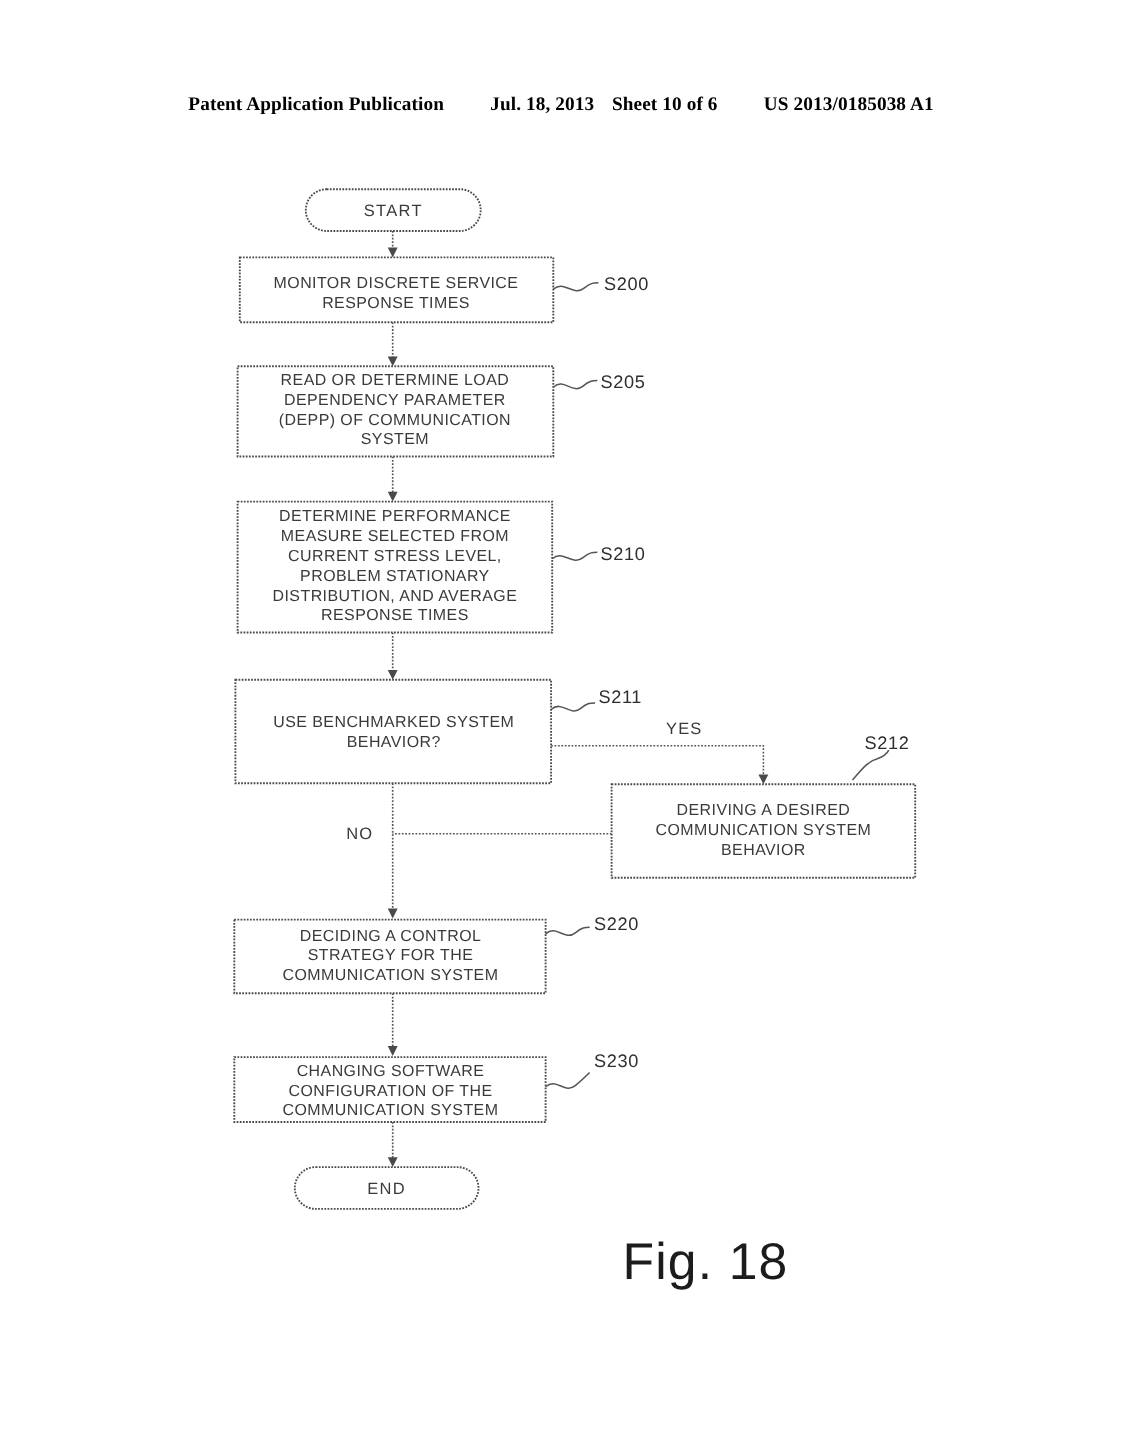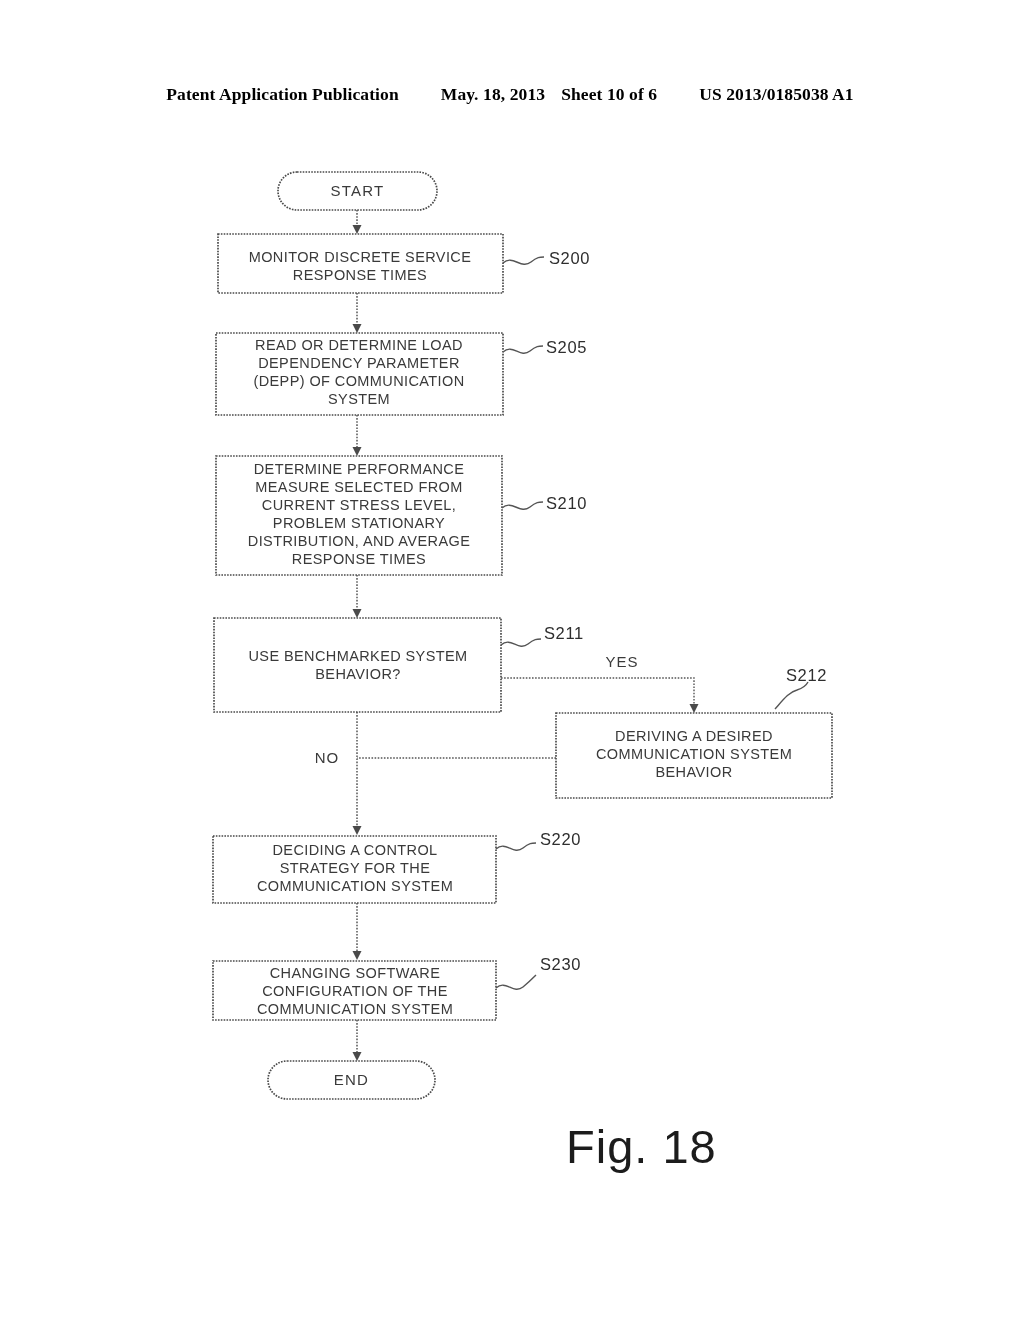--- a/index.html
+++ b/index.html
@@ -121,21 +121,21 @@
   .arrow-head {
     fill: #4a4a4a;
     stroke: none;
   }
 </style>
 </head>
 <body>
 
 <div class="page-header">
   <span class="hdr-pub">Patent Application Publication</span>
-  <span class="hdr-date">May. 18, 2013</span>
+  <span class="hdr-date">Jul. 18, 2013</span>
   <span class="hdr-sheet">Sheet 10 of 6</span>
   <span class="hdr-num">US 2013/0185038 A1</span>
 </div>
 
 <div id="figure-canvas">
 <svg viewBox="0 0 1024 1320" xmlns="http://www.w3.org/2000/svg">
 
   <g>
 
     <path class="flow-line" d="M357,210 L357,227"></path>

